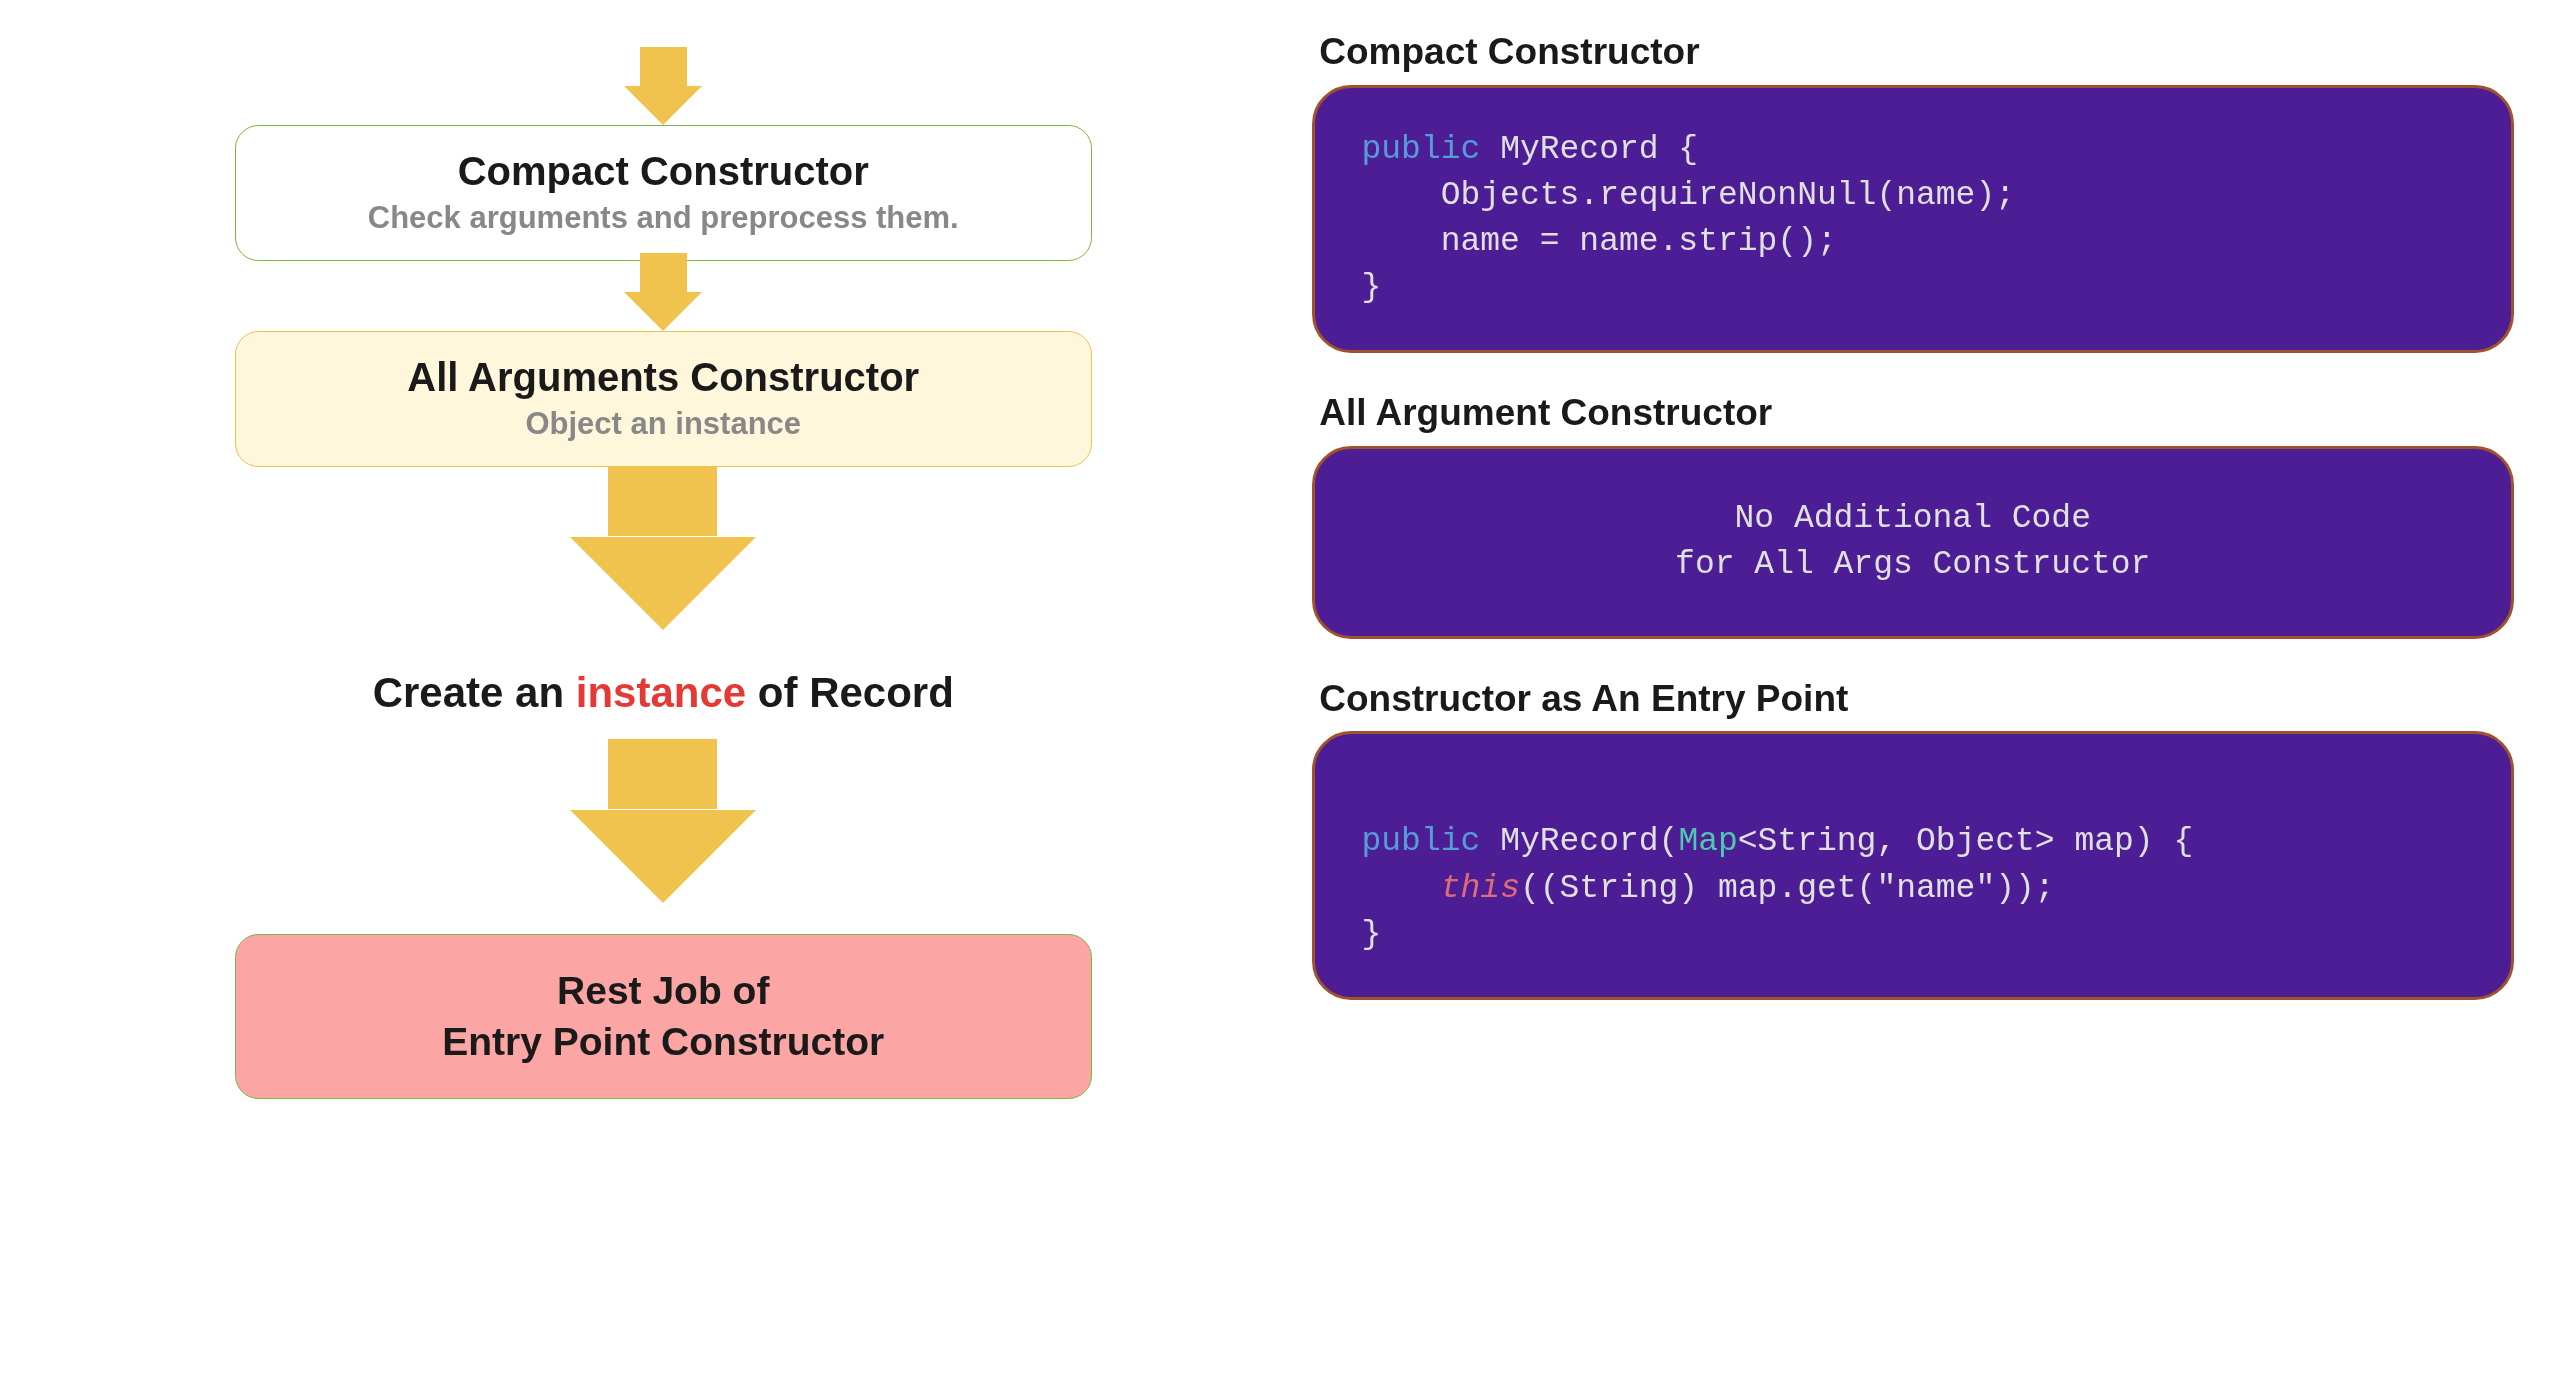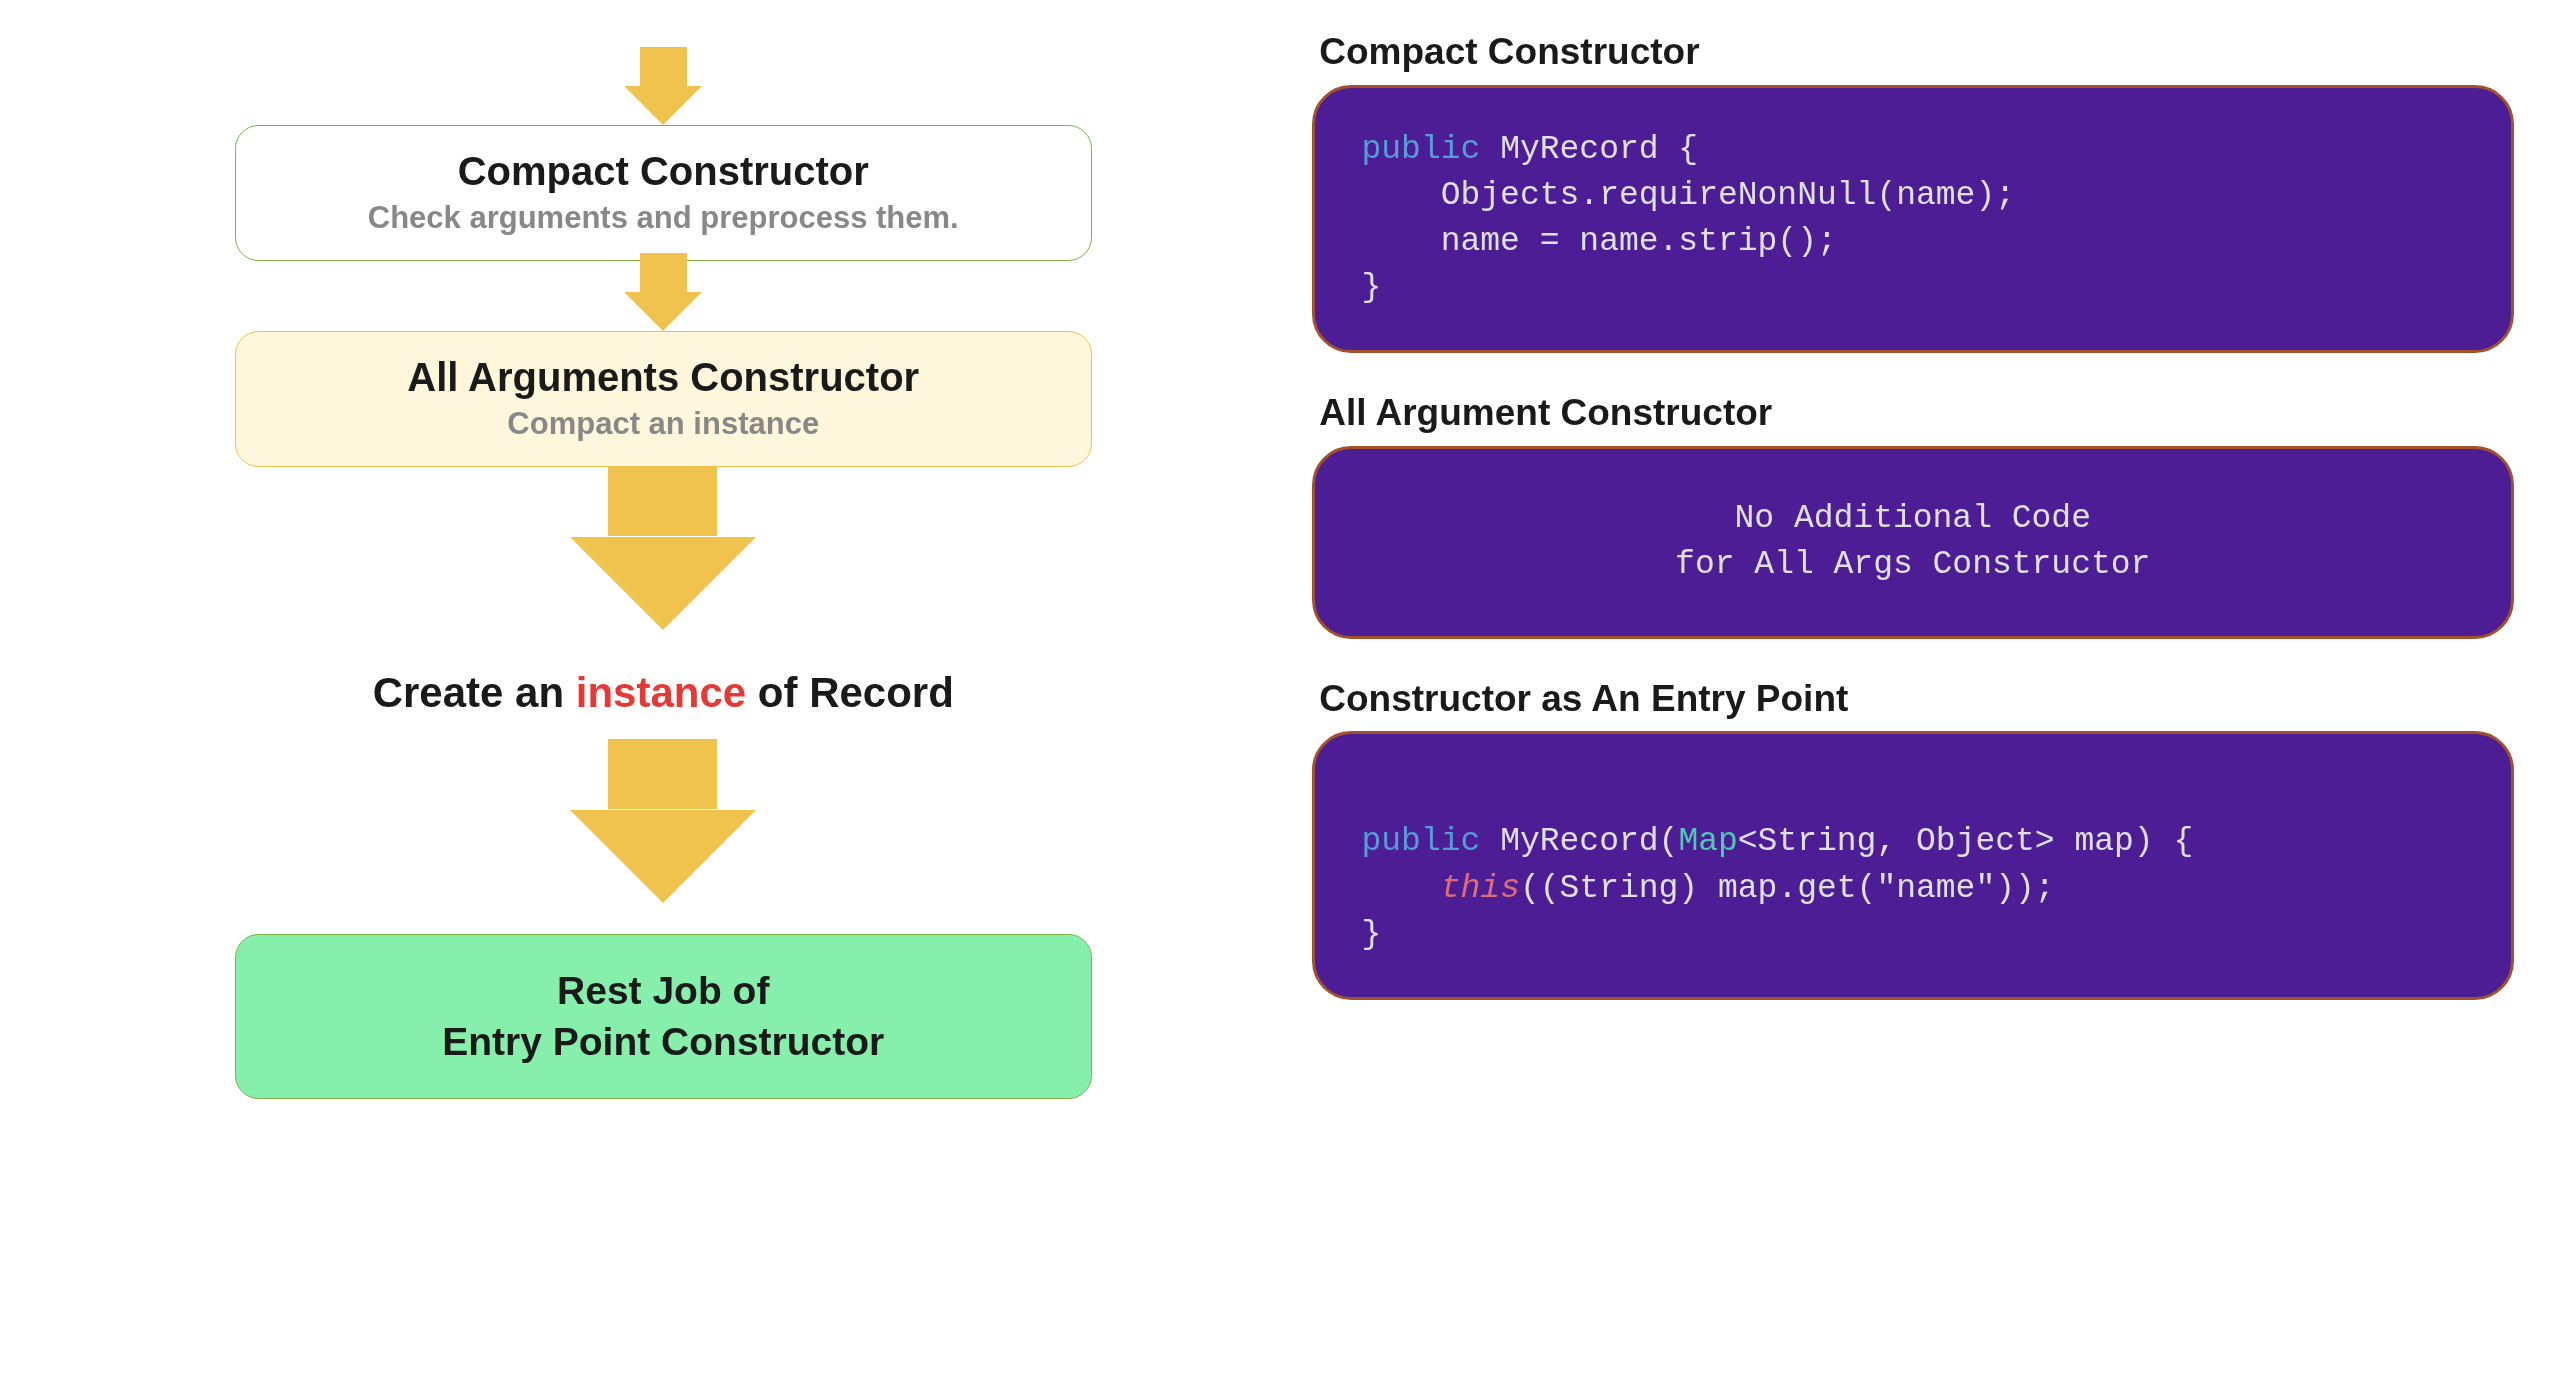--- a/index.html
+++ b/index.html
@@ -103,21 +103,21 @@
     .instance-text .red {
       color: #e53935;
     }
     .flow-box-rest {
       border: 1.6px solid #7cb342;
       border-radius: 23.4px;
       padding: 31px 39px;
       width: 100%;
       max-width: 857px;
       text-align: center;
-      background: #86efac;
+      background: #fca5a5;
     }
     .flow-box-rest-title {
       font-size: 39px;
       font-weight: bold;
       color: #1a1a1a;
       line-height: 1.3;
     }
     .code-section {
       display: flex;
       flex-direction: column;
@@ -170,21 +170,21 @@
     <div class="flow-box">
       <div class="flow-box-title">Compact Constructor</div>
       <div class="flow-box-subtitle">Check arguments and preprocess them.</div>
     </div>
 
     <div class="arrow-spacer-top" style="height:31px;"></div>
     <div class="arrow-small"></div>
 
     <div class="flow-box highlighted">
       <div class="flow-box-title">All Arguments Constructor</div>
-      <div class="flow-box-subtitle">Compact an instance</div>
+      <div class="flow-box-subtitle">Object an instance</div>
     </div>
 
     <div class="arrow-down-big-wrapper">
       <div class="arrow-big"></div>
     </div>
 
     <div class="instance-text">
       <span>Create an </span><span class="red">instance</span><span> of Record</span>
     </div>
 

